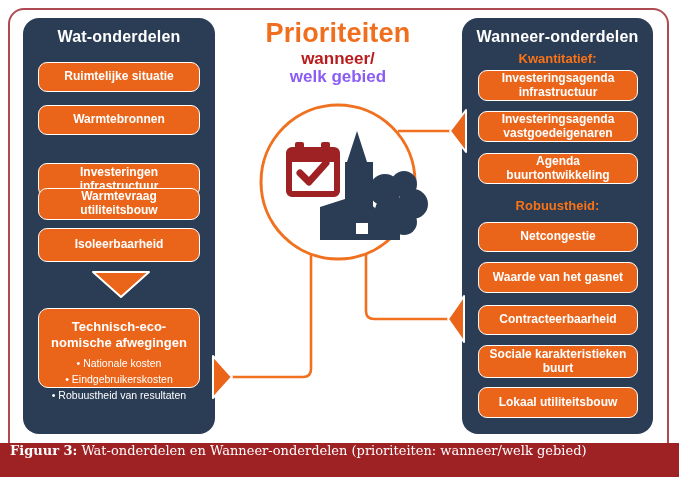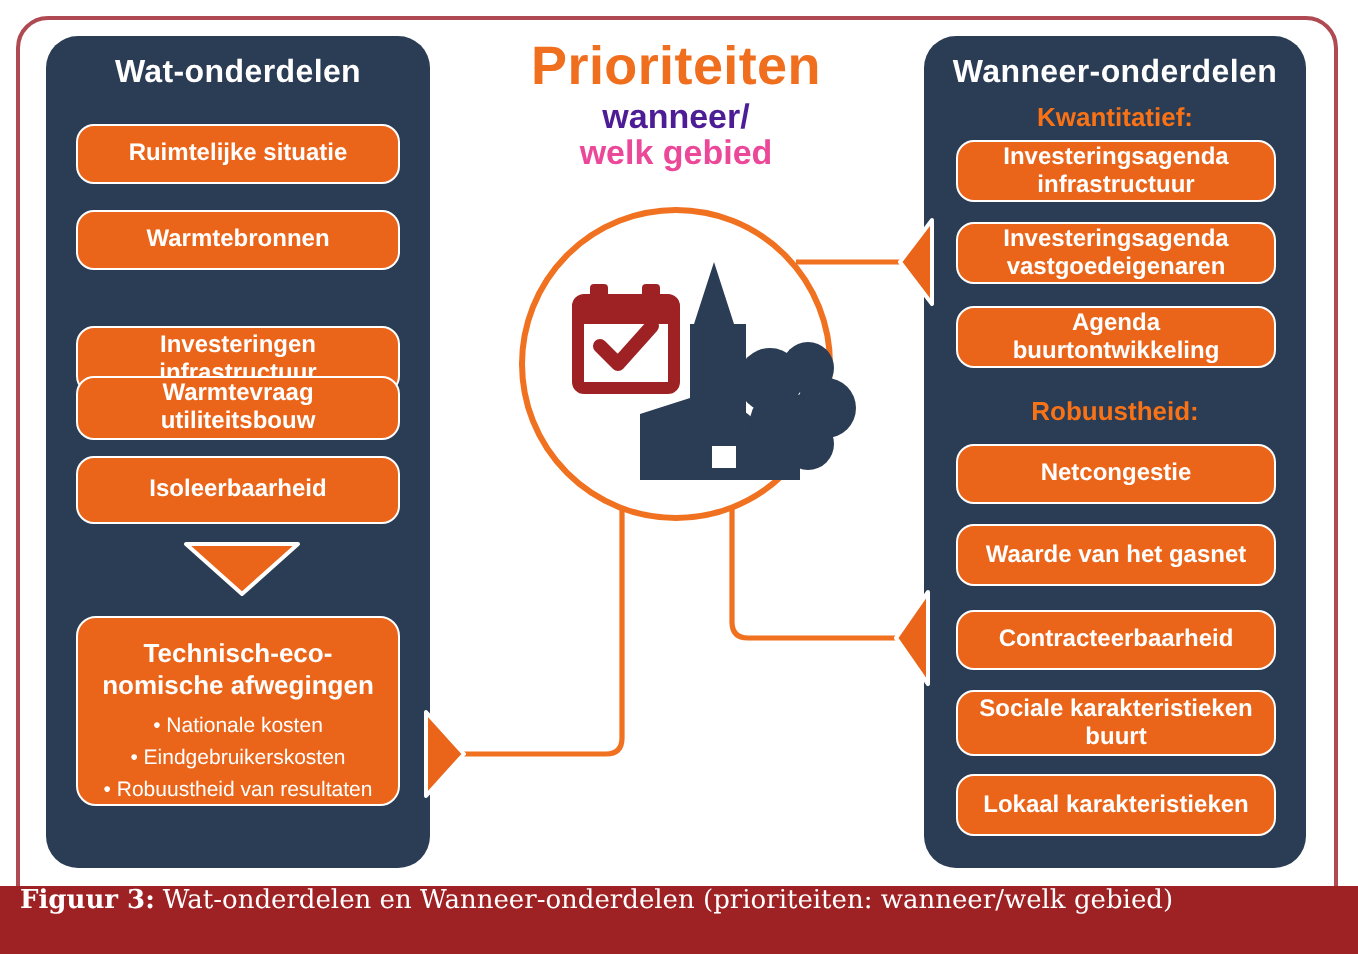--- a/index.html
+++ b/index.html
@@ -28,34 +28,34 @@
   }
   .btn{
     position:absolute;left:15px;width:162px;
     background:#ea651a;border:1.5px solid #ffffff;border-radius:9px;
     box-sizing:border-box;display:flex;align-items:center;justify-content:center;
     color:#ffffff;font-size:12px;font-weight:700;text-align:center;line-height:1.15;
     padding:2px 6px;
   }
   .panel-right .btn{left:16px;width:160px;}
   .summary-box{
-    position:absolute;left:15px;top:290px;width:162px;height:95px;
+    position:absolute;left:15px;top:290px;width:162px;height:80px;
     background:#ea651a;border:1.5px solid #ffffff;border-radius:10px;
     box-sizing:border-box;color:#ffffff;text-align:center;padding-top:10px;
   }
   .sum-title{font-size:13px;font-weight:700;line-height:1.2;white-space:pre-line;}
   .sum-bullets{margin-top:6px;font-size:10.5px;line-height:1.5;font-weight:400;}
   .sum-bullets span{display:block;}
   
   .center-title{
     position:absolute;left:230px;top:20px;width:216px;text-align:center;
   }
   .ct-main{color:#f06f1e;font-size:27px;font-weight:700;line-height:1.0;letter-spacing:.2px;}
-  .ct-sub1{color:#4c1d95;font-size:17px;font-weight:700;line-height:1.05;margin-top:3px;}
-  .ct-sub2{color:#ec4899;font-size:17px;font-weight:700;line-height:1.05;}
+  .ct-sub1{color:#b91c1c;font-size:17px;font-weight:700;line-height:1.05;margin-top:3px;}
+  .ct-sub2{color:#8b5cf6;font-size:17px;font-weight:700;line-height:1.05;}
   .overlay{position:absolute;left:0;top:0;width:679px;height:477px;pointer-events:none;}
   
   .caption-bar{
     position:absolute;left:0;bottom:0;width:679px;height:34px;
     background:#9e2124;color:#ffffff;display:flex;align-items:flex-start;
     font-family:"DejaVu Serif",serif;font-size:13px;padding-left:10px;
     box-sizing:border-box;
   }
   .cap-b{font-weight:700;margin-right:4px;}
 </style>
@@ -88,21 +88,21 @@
     <div class="panel-title">Wanneer-onderdelen</div>
     <div class="group-label" style="top:33px;">Kwantitatief:</div>
     <div class="btn" style="top:52px;height:31px;">Investeringsagenda infrastructuur</div>
     <div class="btn" style="top:93px;height:31px;">Investeringsagenda vastgoedeigenaren</div>
     <div class="btn" style="top:135px;height:31px;">Agenda buurtontwikkeling</div>
     <div class="group-label" style="top:180px;">Robuustheid:</div>
     <div class="btn" style="top:204px;height:30px;">Netcongestie</div>
     <div class="btn" style="top:244px;height:31px;">Waarde van het gasnet</div>
     <div class="btn" style="top:287px;height:30px;">Contracteerbaarheid</div>
     <div class="btn" style="top:327px;height:33px;">Sociale karakteristieken buurt</div>
-    <div class="btn" style="top:369px;height:31px;">Lokaal karakteristieken</div>
+    <div class="btn" style="top:369px;height:31px;">Lokaal utiliteitsbouw</div>
   </div>
 
   <div class="center-title">
     <div class="ct-main">Prioriteiten</div>
     <div class="ct-sub1">wanneer/</div>
     <div class="ct-sub2">welk gebied</div>
   </div>
 
   <svg class="overlay" viewBox="0 0 679 477" aria-hidden="true">
 

